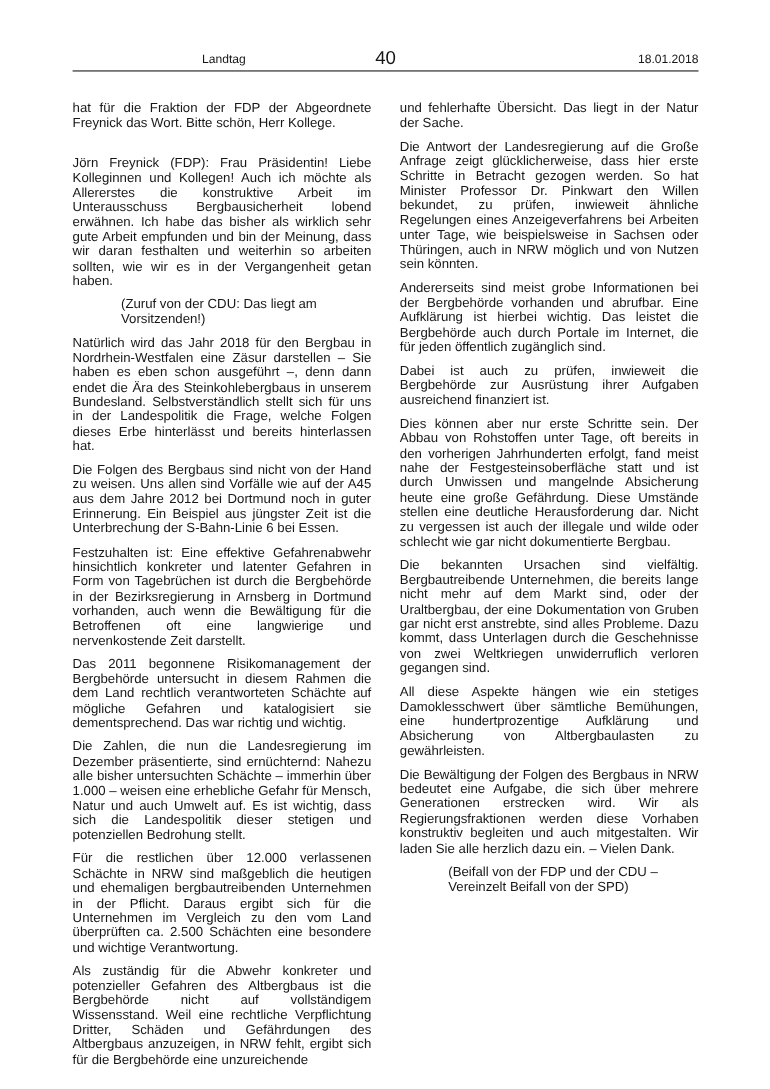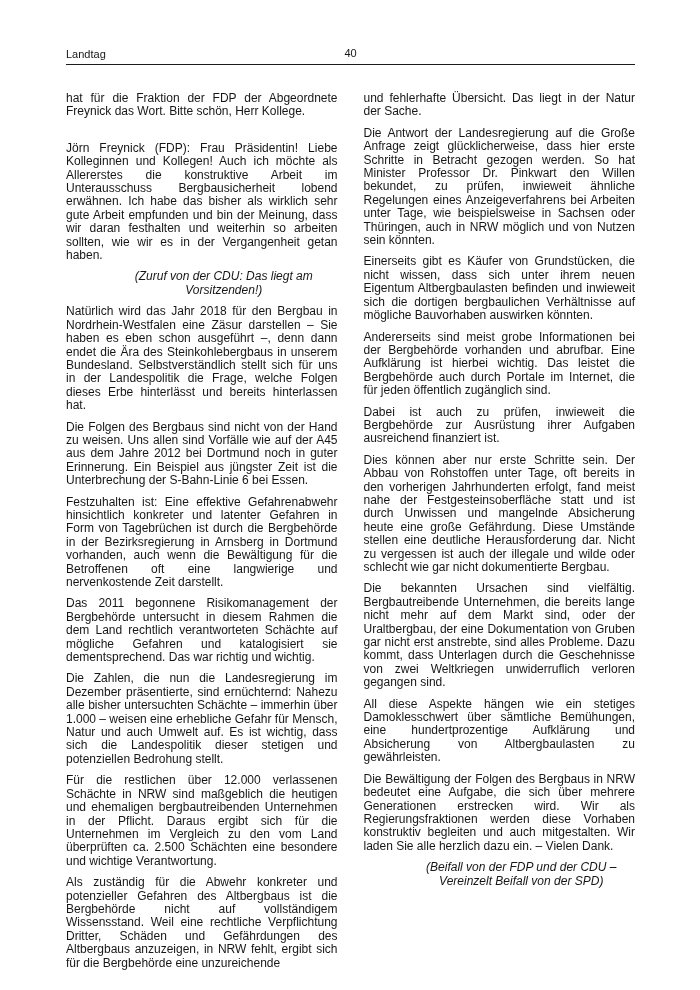--- a/index.html
+++ b/index.html
@@ -20,22 +20,22 @@
     height: 990px;
     padding: 46px 65px 0 66px;
     background: #ffffff;
   }
   .hdr {
     display: flex;
     align-items: flex-end;
     font-size: 11px;
     line-height: 14.5px;
   }
-  .hdr-left  { flex: 1; text-align: left; }
-  .hdr-center{ flex: 0 0 auto; font-size: 11px; padding-bottom: 0.5px; }
+  .hdr-left  { flex: 1; text-align: center; }
+  .hdr-center{ flex: 0 0 auto; font-size: 17px; padding-bottom: 0.5px; }
   .hdr-right { flex: 1; text-align: right; }
   .rule {
     border-bottom: 1.5px solid #1c1c1c;
     margin-top: 3px;
   }
   .columns {
     display: flex;
     gap: 26px;
     margin-top: 27px;
   }
@@ -43,54 +43,53 @@
     width: 272px;
     font-size: 12px;
     line-height: 13.4px;
     text-align: justify;
   }
   .col p { margin: 0 0 8px 0; }
   .col p.speaker { margin-top: 23px; }
   .col p.speaker b { font-weight: normal; }
   .col p.interjection {
     margin-left: 44px;
-    text-align: center;
-    font-style: italic;
+    text-align: left;
   }
 </style>
 </head>
 <body>
 
 <div class="page">
   <div class="hdr">
     <div class="hdr-left">
       <div>Landtag</div>
     </div>
     <div class="hdr-center">40</div>
     <div class="hdr-right">
+      <div>18.01.2018</div>
     </div>
   </div>
   <div class="rule"></div>
   <div class="columns">
     <div class="col" id="col-left">
         <p class="normal">hat für die Fraktion der FDP der Abgeordnete Freynick das Wort. Bitte schön, Herr Kollege.</p>
         <p class="speaker"><b>Jörn Freynick</b> (FDP): Frau Präsidentin! Liebe Kolleginnen und Kollegen! Auch ich möchte als Allererstes die konstruktive Arbeit im Unterausschuss Bergbausicherheit lobend erwähnen. Ich habe das bisher als wirklich sehr gute Arbeit empfunden und bin der Meinung, dass wir daran festhalten und weiterhin so arbeiten sollten, wie wir es in der Vergangenheit getan haben.</p>
         <p class="interjection">(Zuruf von der CDU: Das liegt am Vorsitzenden!)</p>
         <p class="normal">Natürlich wird das Jahr 2018 für den Bergbau in Nordrhein-Westfalen eine Zäsur darstellen – Sie haben es eben schon ausgeführt –, denn dann endet die Ära des Steinkohlebergbaus in unserem Bundesland. Selbstverständlich stellt sich für uns in der Landespolitik die Frage, welche Folgen dieses Erbe hinterlässt und bereits hinterlassen hat.</p>
         <p class="normal">Die Folgen des Bergbaus sind nicht von der Hand zu weisen. Uns allen sind Vorfälle wie auf der A45 aus dem Jahre 2012 bei Dortmund noch in guter Erinnerung. Ein Beispiel aus jüngster Zeit ist die Unterbrechung der S-Bahn-Linie 6 bei Essen.</p>
         <p class="normal">Festzuhalten ist: Eine effektive Gefahrenabwehr hinsichtlich konkreter und latenter Gefahren in Form von Tagebrüchen ist durch die Bergbehörde in der Bezirksregierung in Arnsberg in Dortmund vorhanden, auch wenn die Bewältigung für die Betroffenen oft eine langwierige und nervenkostende Zeit darstellt.</p>
         <p class="normal">Das 2011 begonnene Risikomanagement der Bergbehörde untersucht in diesem Rahmen die dem Land rechtlich verantworteten Schächte auf mögliche Gefahren und katalogisiert sie dementsprechend. Das war richtig und wichtig.</p>
         <p class="normal">Die Zahlen, die nun die Landesregierung im Dezember präsentierte, sind ernüchternd: Nahezu alle bisher untersuchten Schächte – immerhin über 1.000 – weisen eine erhebliche Gefahr für Mensch, Natur und auch Umwelt auf. Es ist wichtig, dass sich die Landespolitik dieser stetigen und potenziellen Bedrohung stellt.</p>
         <p class="normal">Für die restlichen über 12.000 verlassenen Schächte in NRW sind maßgeblich die heutigen und ehemaligen bergbautreibenden Unternehmen in der Pflicht. Daraus ergibt sich für die Unternehmen im Vergleich zu den vom Land überprüften ca. 2.500 Schächten eine besondere und wichtige Verantwortung.</p>
         <p class="normal">Als zuständig für die Abwehr konkreter und potenzieller Gefahren des Altbergbaus ist die Bergbehörde nicht auf vollständigem Wissensstand. Weil eine rechtliche Verpflichtung Dritter, Schäden und Gefährdungen des Altbergbaus anzuzeigen, in NRW fehlt, ergibt sich für die Bergbehörde eine unzureichende</p>
       </div>
     <div class="col" id="col-right">
         <p class="normal">und fehlerhafte Übersicht. Das liegt in der Natur der Sache.</p>
         <p class="normal">Die Antwort der Landesregierung auf die Große Anfrage zeigt glücklicherweise, dass hier erste Schritte in Betracht gezogen werden. So hat Minister Professor Dr. Pinkwart den Willen bekundet, zu prüfen, inwieweit ähnliche Regelungen eines Anzeigeverfahrens bei Arbeiten unter Tage, wie beispielsweise in Sachsen oder Thüringen, auch in NRW möglich und von Nutzen sein könnten.</p>
-        <p class="normal">Einerseits gibt es Käufer von Grundstücken, die nicht wissen, dass sich unter ihrem neuen Eigentum Altbergbaulasten befinden und inwieweit sich die dortigen bergbaulichen Verhältnisse auf mögliche Bauvorhaben auswirken könnten.</p>
         <p class="normal">Andererseits sind meist grobe Informationen bei der Bergbehörde vorhanden und abrufbar. Eine Aufklärung ist hierbei wichtig. Das leistet die Bergbehörde auch durch Portale im Internet, die für jeden öffentlich zugänglich sind.</p>
         <p class="normal">Dabei ist auch zu prüfen, inwieweit die Bergbehörde zur Ausrüstung ihrer Aufgaben ausreichend finanziert ist.</p>
         <p class="normal">Dies können aber nur erste Schritte sein. Der Abbau von Rohstoffen unter Tage, oft bereits in den vorherigen Jahrhunderten erfolgt, fand meist nahe der Festgesteinsoberfläche statt und ist durch Unwissen und mangelnde Absicherung heute eine große Gefährdung. Diese Umstände stellen eine deutliche Herausforderung dar. Nicht zu vergessen ist auch der illegale und wilde oder schlecht wie gar nicht dokumentierte Bergbau.</p>
         <p class="normal">Die bekannten Ursachen sind vielfältig. Bergbautreibende Unternehmen, die bereits lange nicht mehr auf dem Markt sind, oder der Uraltbergbau, der eine Dokumentation von Gruben gar nicht erst anstrebte, sind alles Probleme. Dazu kommt, dass Unterlagen durch die Geschehnisse von zwei Weltkriegen unwiderruflich verloren gegangen sind.</p>
         <p class="normal">All diese Aspekte hängen wie ein stetiges Damoklesschwert über sämtliche Bemühungen, eine hundertprozentige Aufklärung und Absicherung von Altbergbaulasten zu gewährleisten.</p>
         <p class="normal">Die Bewältigung der Folgen des Bergbaus in NRW bedeutet eine Aufgabe, die sich über mehrere Generationen erstrecken wird. Wir als Regierungsfraktionen werden diese Vorhaben konstruktiv begleiten und auch mitgestalten. Wir laden Sie alle herzlich dazu ein. – Vielen Dank.</p>
         <p class="interjection">(Beifall von der FDP und der CDU – Vereinzelt Beifall von der SPD)</p>
       </div>
   </div>
 </div>

